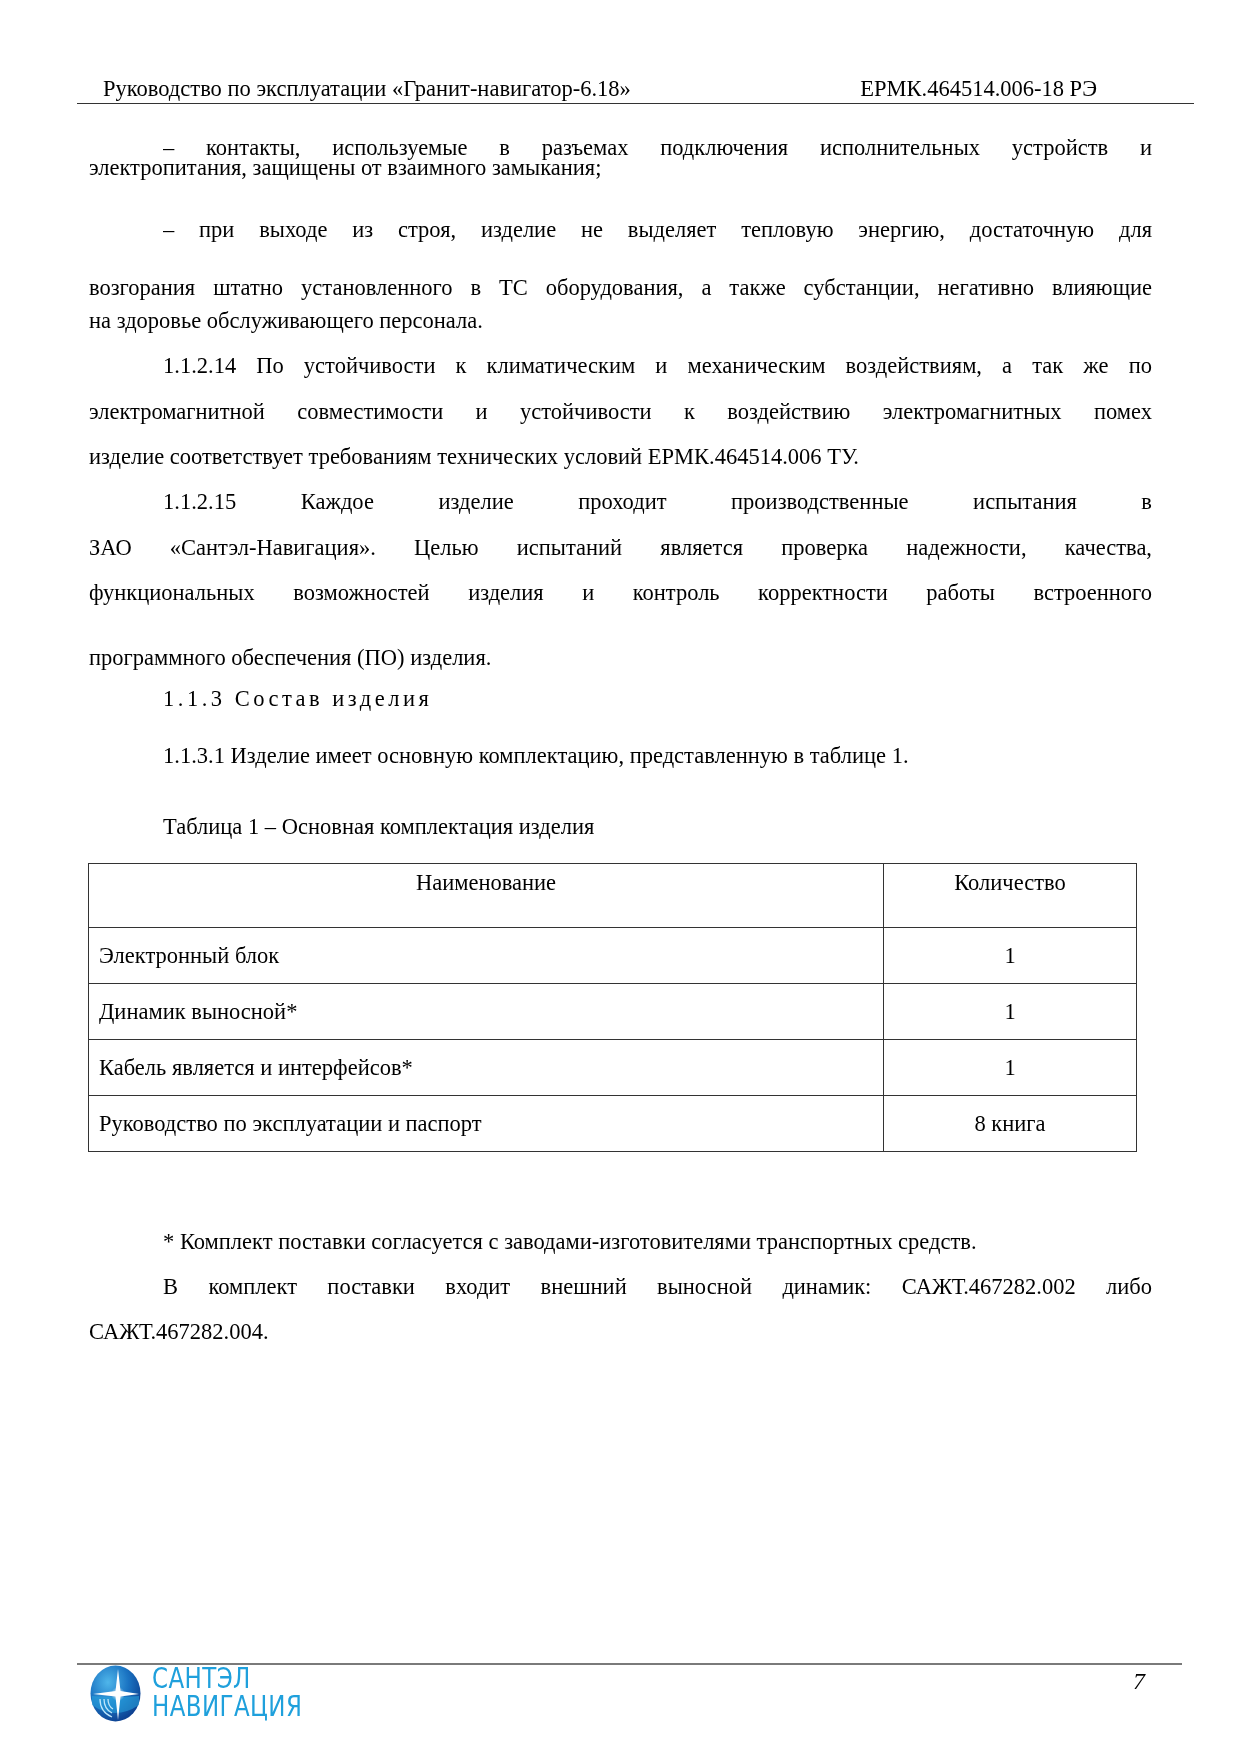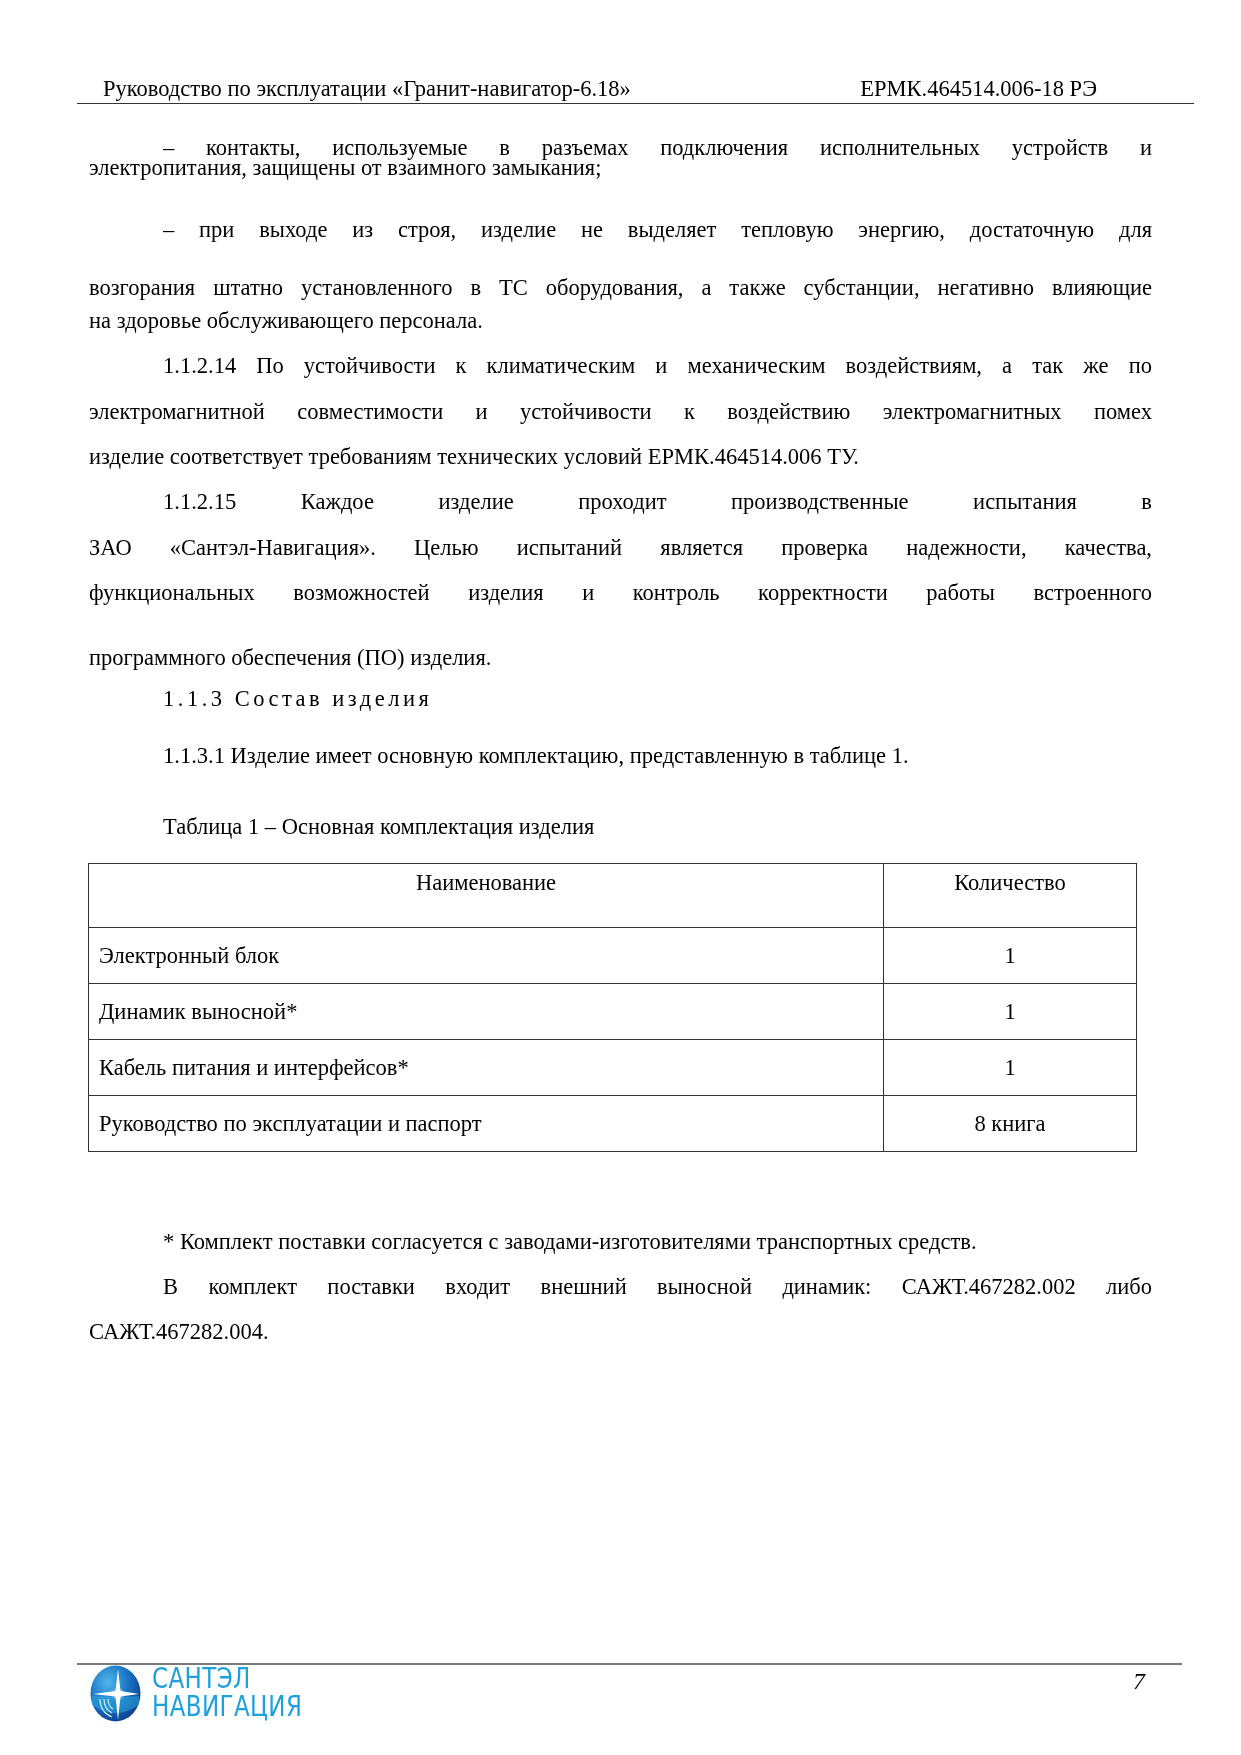--- a/index.html
+++ b/index.html
@@ -66,21 +66,21 @@
     <tbody>
       <tr>
         <td class="c1">Электронный блок</td>
         <td class="qty">1</td>
       </tr>
       <tr>
         <td class="c1">Динамик выносной*</td>
         <td class="qty">1</td>
       </tr>
       <tr>
-        <td class="c1">Кабель питания и интерфейсов*</td>
+        <td class="c1">Кабель является и интерфейсов*</td>
         <td class="qty">1</td>
       </tr>
       <tr>
         <td class="c1">Руководство по эксплуатации и паспорт</td>
         <td class="qty">8 книга</td>
       </tr>
     </tbody>
   </table>
 
   <div class="ln ind" style="top:1228px;">* Комплект поставки согласуется с заводами-изготовителями транспортных средств.</div>

